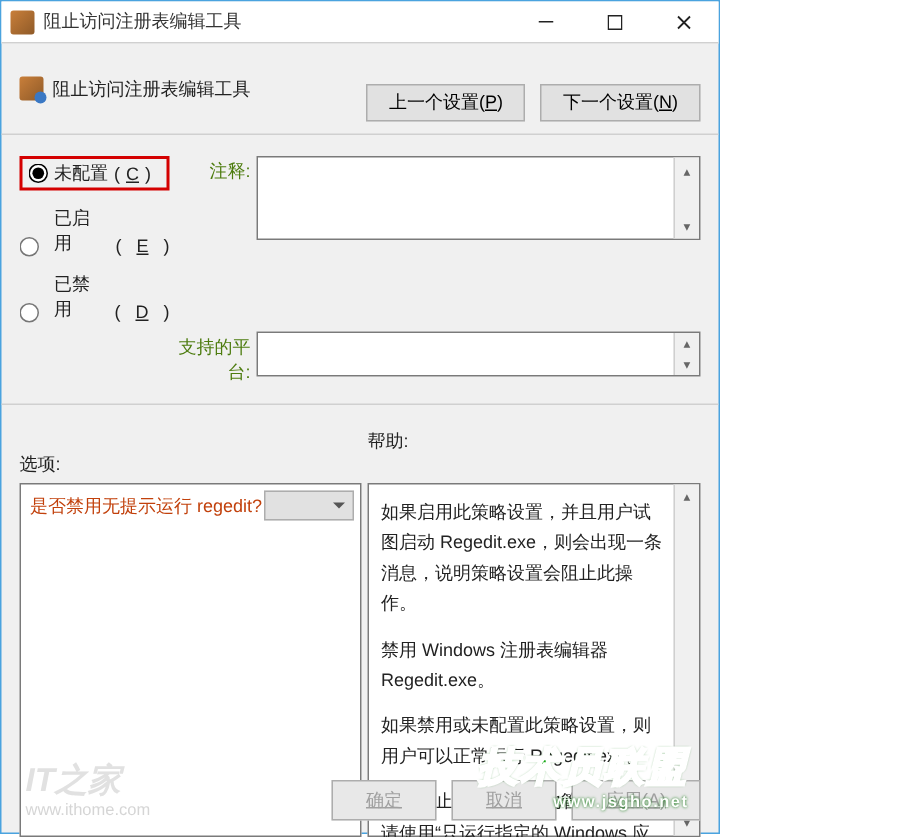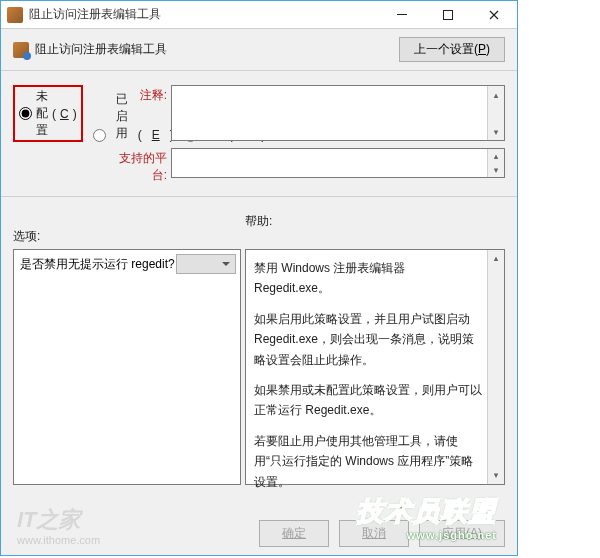--- a/index.html
+++ b/index.html
@@ -1,50 +1,50 @@
 <!DOCTYPE html>
 <html><head>
 <meta charset="utf-8">
 <style>
   * { box-sizing: border-box; margin: 0; padding: 0; font-family: "Microsoft YaHei", "SimSun", sans-serif; }
   body { background: #fff; width: 600px; height: 558px; position: relative; overflow: hidden; }
-  .window { border: 1px solid #4aa3df; width: 518px; height: 556px; position: relative; background: #f0f0f0; }
+  .window { border: 1px solid #4aa3df; width: 480px; height: 556px; position: relative; background: #f0f0f0; }
   .titlebar { height: 28px; background: #fff; display: flex; align-items: center; border-bottom: 1px solid #d0d0d0; }
   .title-icon { width: 16px; height: 16px; margin: 0 6px; background: linear-gradient(135deg,#c97f3a 0%, #8f5a28 100%); border-radius: 2px; }
   .title-text { flex: 1; font-size: 12px; color: #333; }
   .win-btns { display: flex; height: 100%; }
   .win-btn { width: 46px; display: flex; align-items: center; justify-content: center; font-size: 12px; color: #222; }
 
   .header-row { display: flex; align-items: center; padding: 8px 12px; }
   .head-icon { width: 16px; height: 16px; margin-right: 6px; background: linear-gradient(135deg,#c97f3a 0%, #8f5a28 100%); border-radius: 2px; position: relative; }
   .head-icon::after { content: ""; position: absolute; right: -2px; bottom: -2px; width: 8px; height: 8px; background: #3a78c4; border-radius: 50%; }
   .head-label { font-size: 12px; color: #222; flex: 1; }
-  .head-btns { display: flex; gap: 10px; }
+  .head-btns { display: flex; gap: 10px; margin-top: 19px; }
   .btn3d { font-size: 12px; padding: 3px 14px; background: #e1e1e1; border: 1px solid #adadad; cursor: pointer; }
   .btn3d .ul { text-decoration: underline; }
 
   .hr { height: 1px; background: #d0d0d0; margin: 0 0 8px 0; }
 
   .config-grid { display: grid; grid-template-columns: 100px 50px 1fr; padding: 6px 12px 6px 12px; gap: 6px 4px; align-items: start; }
-  .radio-col { display: flex; gap: 10px; }
+  .radio-col { display: flex; flex-direction: column; gap: 10px; }
   .radio-item { display: flex; align-items: flex-end; gap: 10px; font-size: 12px; color: #222; }
   .radio-item input { accent-color: #000; }
   .red-box { border: 2px solid #d40000; padding: 1px 4px; display: inline-flex; align-items: center; gap: 4px; }
-  .lbl { font-size: 12px; color: #b91c1c; text-align: right; padding-top: 2px; }
+  .lbl { font-size: 12px; color: #4d7c0f; text-align: right; padding-top: 2px; }
   .textarea-like { border: 1px solid #7a7a7a; background: #fff; height: 56px; position: relative; }
   .scroll-v { position: absolute; right: 0; top: 0; bottom: 0; width: 17px; background: #f0f0f0; border-left: 1px solid #cfcfcf; display: flex; flex-direction: column; justify-content: space-between; align-items: center; }
   .scroll-btn { width: 100%; height: 17px; display: flex; align-items: center; justify-content: center; font-size: 9px; color: #666; }
   .platform-box { border: 1px solid #7a7a7a; background: #fff; height: 30px; position: relative; display: flex; align-items: center; padding-left: 4px; font-size: 12px; color: #222; }
 
   .row2-lbls { display: flex; padding: 8px 12px 4px 12px; font-size: 12px; color: #222; }
   .row2-lbls .opl { width: 232px; margin-top: 15px; }
 
   .panes { display: flex; padding: 0 12px; gap: 4px; }
   .left-pane { width: 228px; height: 236px; border: 1px solid #7a7a7a; background: #fff; position: relative; padding: 6px; }
-  .left-pane .q { font-size: 12px; color: #000000; }
+  .left-pane .q { font-size: 12px; color: #c2410c; }
   .left-pane .dd { position: absolute; right: 4px; top: 4px; width: 60px; height: 20px; border: 1px solid #adadad; background: #e1e1e1; display: flex; align-items: center; justify-content: flex-end; padding-right: 4px; }
   .left-pane .dd svg { width: 10px; height: 10px; fill: #555; }
 
   .right-pane { flex: 1; height: 236px; border: 1px solid #7a7a7a; background: #fff; position: relative; padding: 8px 22px 8px 8px; font-size: 12px; color: #222; line-height: 1.7; }
   .right-pane p { margin-bottom: 10px; }
   .right-pane .scroll-v { right: 0; }
 
   .footer { position: absolute; bottom: 8px; right: 12px; display: flex; gap: 10px; }
   .footer .btn3d { padding: 4px 22px; background: #e8e8e8; color: #a0a0a0; text-decoration: underline; }
 
@@ -81,20 +81,23 @@
       </div>
     </div>
   </div>
 
   <div class="header-row">
     <div class="head-icon"></div>
     <div class="head-label">阻止访问注册表编辑工具</div>
     <div class="head-btns">
       <button class="btn3d">
         <span>上一个设置</span>(<span class="ul">P</span>)
+      </button>
+      <button class="btn3d">
+        <span>下一个设置</span>(<span class="ul">N</span>)
       </button>
     </div>
   </div>
   <div class="hr"></div>
 
   <div class="config-grid">
 
     <div class="radio-col">
       <label class="radio-item red-box">
         <input type="radio" name="cfg" checked="" style="">
@@ -138,22 +141,22 @@
   <div class="panes">
     <div class="left-pane">
       <div class="q">是否禁用无提示运行 regedit?</div>
       <div class="dd">
         <svg viewBox="0 0 10 10">
             <path d="M1 3 L5 7 L9 3 Z"></path>
           </svg>
       </div>
     </div>
     <div class="right-pane">
+      <p>如果启用此策略设置，并且用户试图启动 Regedit.exe，则会出现一条消息，说明策略设置会阻止此操作。</p>
       <p>禁用 Windows 注册表编辑器 Regedit.exe。</p>
-      <p>如果启用此策略设置，并且用户试图启动 Regedit.exe，则会出现一条消息，说明策略设置会阻止此操作。</p>
       <p>如果禁用或未配置此策略设置，则用户可以正常运行 Regedit.exe。</p>
       <p>若要阻止用户使用其他管理工具，请使用“只运行指定的 Windows 应用程序”策略设置。</p>
       <div class="scroll-v">
         <div class="scroll-btn">▴</div>
         <div class="scroll-btn">▾</div>
       </div>
     </div>
   </div>
 
   <div class="footer">

